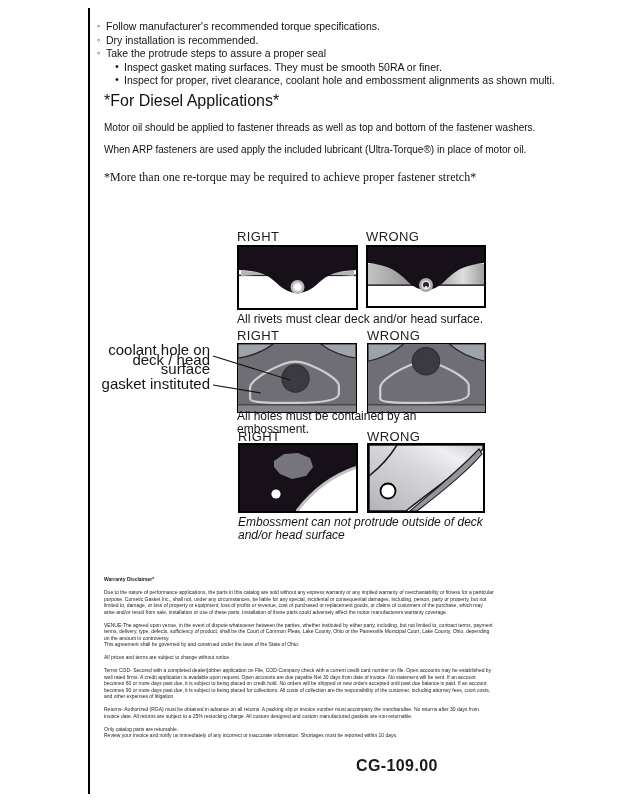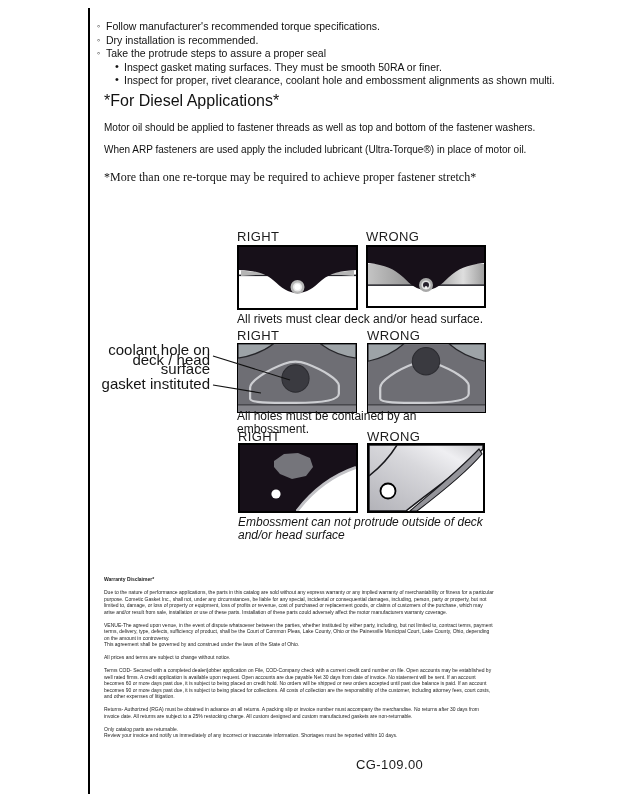--- a/index.html
+++ b/index.html
@@ -40,21 +40,21 @@
   .f-hole{fill:var(--c-hole_dark,#3a3a40);stroke:#2c2c31;stroke-width:1;}
   .s-emboss{fill:none;stroke:var(--c-emboss_line,#cdced2);stroke-width:2.2;}
   .f-line{fill:#23232a;}
   
   .fineprint{
     left:104px;top:576px;width:780px;transform:scale(0.5);transform-origin:0 0;
     font-size:10px;line-height:13px;color:#222;
   }
   .fineprint h2{margin:0 0 13px 0;font-size:10px;font-weight:bold;}
   .fineprint p{margin:0 0 13px 0;white-space:pre-line;}
-  .page-code{left:356px;top:757px;font-size:13px;letter-spacing:.4px;color:#1a1a1a;}
+  .page-code{left:356px;top:757px;font-size:16px;letter-spacing:.4px;color:#1a1a1a;font-weight:bold;}
 </style>
 </head>
 <body>
 
 <div class="abs page-rule"></div>
 
 <div class="abs text-block">
 
   <div class="bullet-line">
     <span class="marker">◦</span>

